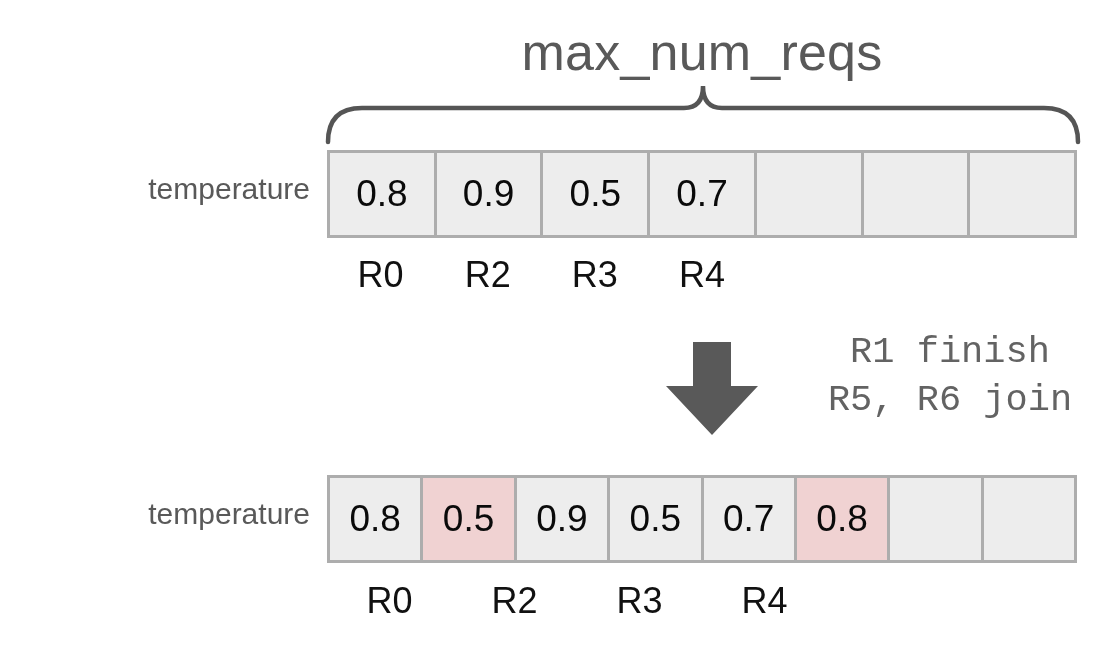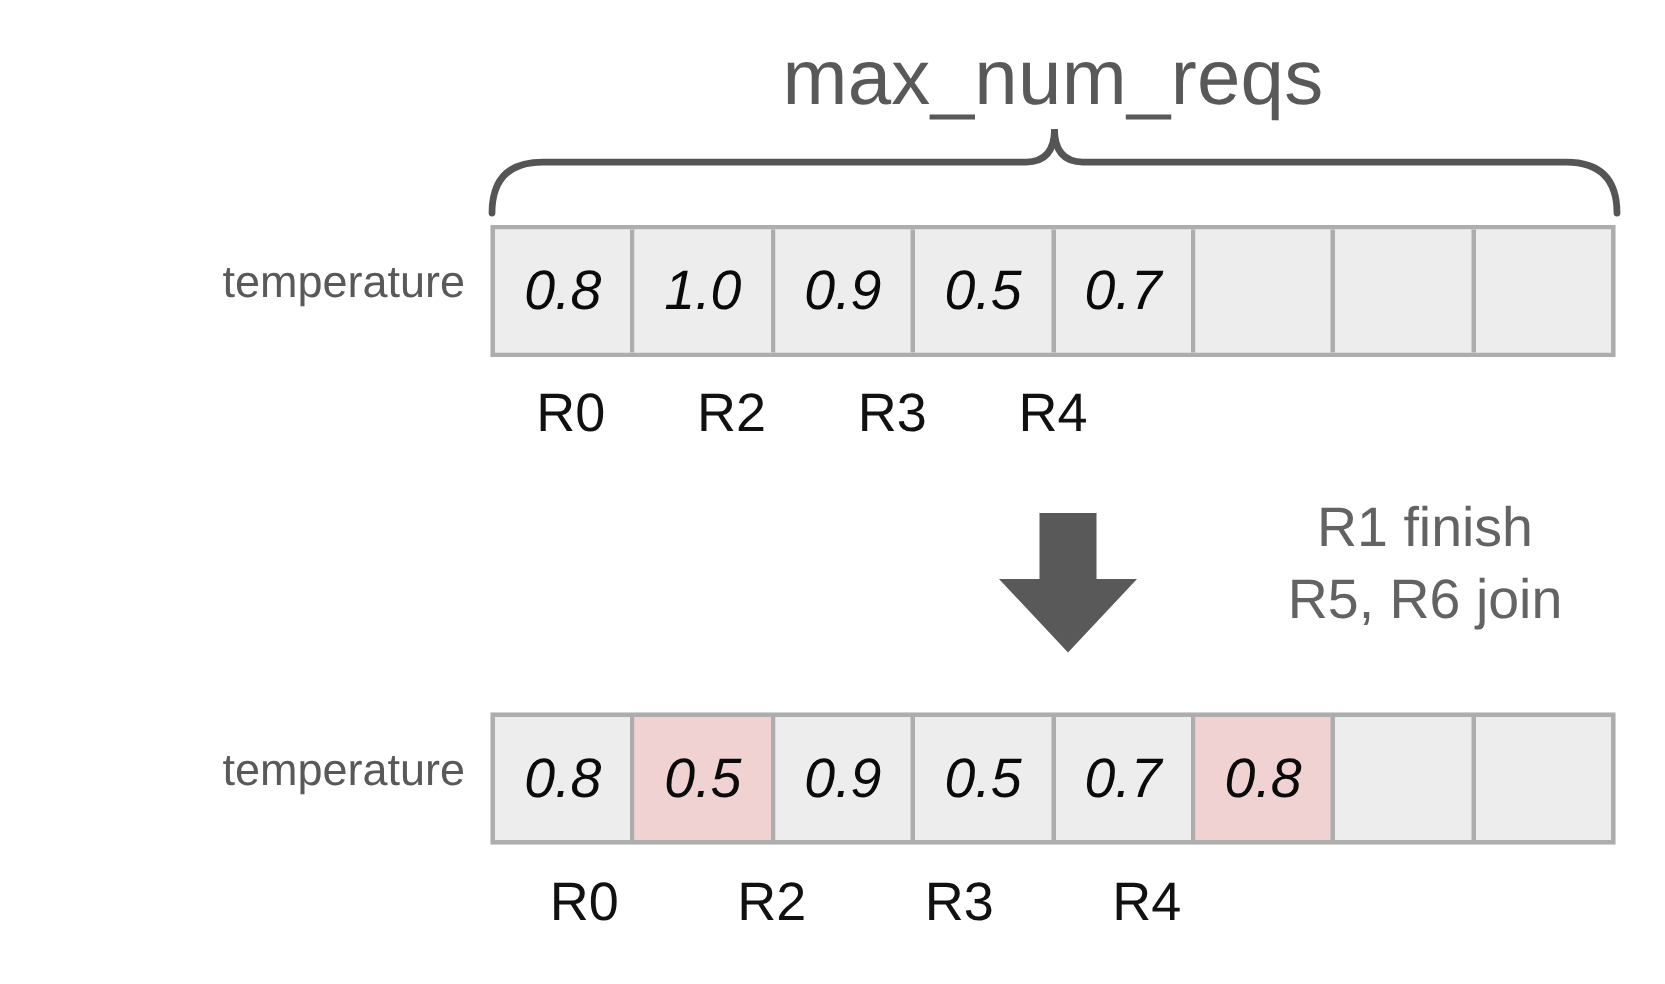--- a/index.html
+++ b/index.html
@@ -64,21 +64,20 @@
   .cell {
     flex: 1 1 0;
     border-right: 3px solid #adadad;
     box-sizing: border-box;
     display: flex;
     align-items: center;
     justify-content: center;
     font-size: 37px;
     color: #0a0a0a;
     background: #ededed;
-    font-style: italic;
   }
   .cell:last-child { border-right: none; }
   .cell.highlight  { background: #f0d2d2; }
   .cell.empty      { color: transparent; }
 
   
   .id-row {
     display: flex;
     left: 327px;
     width: 750px;
@@ -109,36 +108,35 @@
   #transition-note {
     left: 800px;
     top: 328px;
     width: 300px;
     text-align: center;
     font-size: 37px;
     line-height: 48px;
     color: #636363;
     white-space: nowrap;
   }
-  #transition-note div { white-space: nowrap; }
+  #transition-note div { white-space: nowrap; font-family: Liberation Mono, monospace; }
 </style>
 </head>
 <body>
 
 <div class="abs" id="brace-title">max_num_reqs</div>
 
 <svg class="abs" id="brace-svg" viewBox="0 0 766 66" aria-hidden="true">
   <path d="M 8,62 Q 8,28 42,28 L 364,28 Q 383,28 383,6 Q 383,28 402,28 L 724,28 Q 758,28 758,62" fill="none" stroke="#555555" stroke-width="4.5" stroke-linecap="round"></path>
 </svg>
 
 <div class="abs row-label" id="row-label-top">temperature</div>
 
 <div class="abs cell-row" id="cell-row-top">
     <div class="cell">0.8</div>
-    <div class="cell">1.0</div>
     <div class="cell">0.9</div>
     <div class="cell">0.5</div>
     <div class="cell">0.7</div>
     <div class="cell empty"></div>
     <div class="cell empty"></div>
     <div class="cell empty"></div>
   </div>
 
 <div class="abs id-row" id="id-row-top">
     <div class="id-cell">R0</div>

